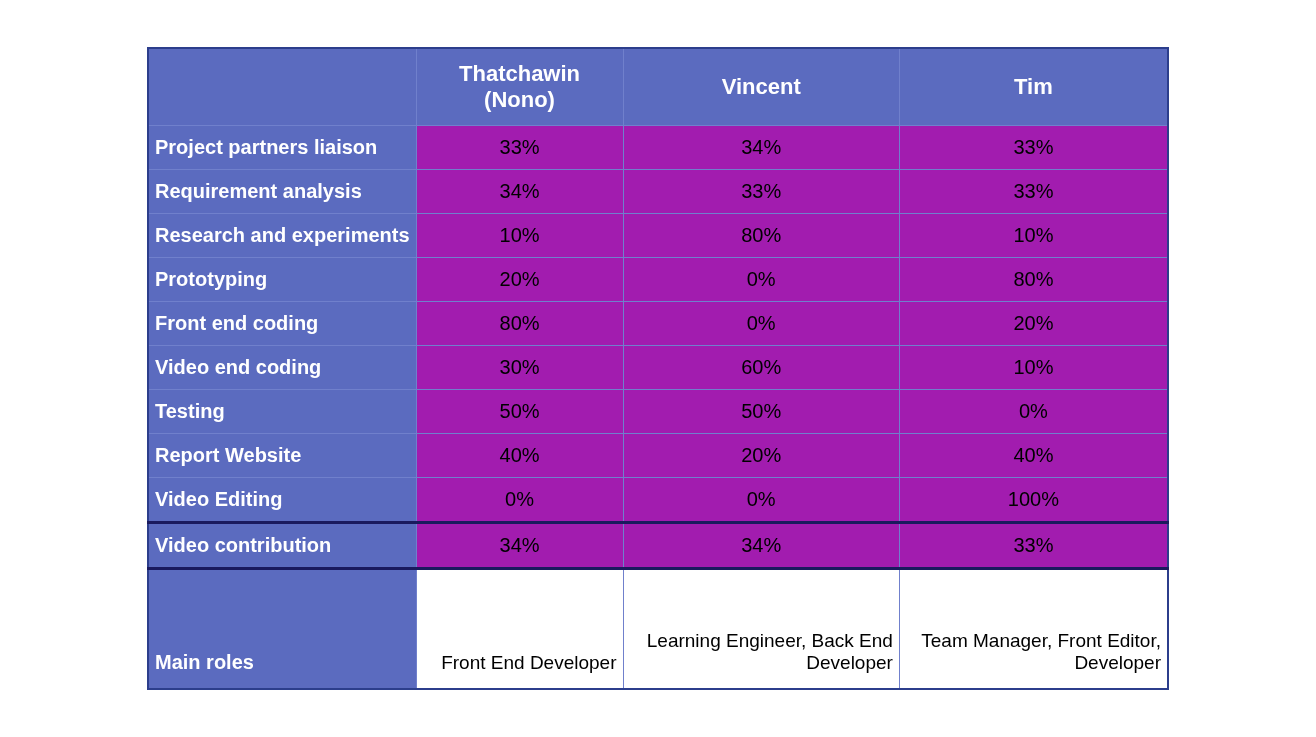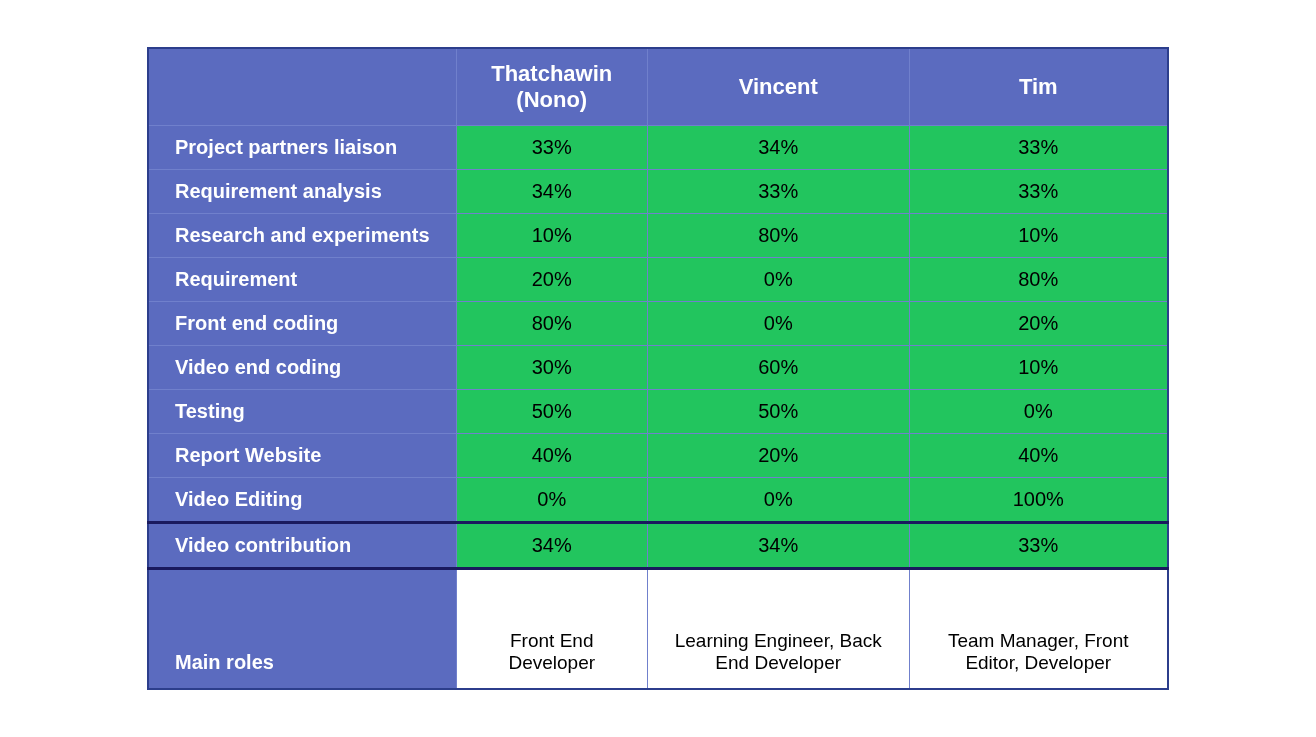--- a/index.html
+++ b/index.html
@@ -45,56 +45,56 @@
       background-color: #5b6bbf;
       text-align: left;
     }
 
     tbody tr {
       background-color: #5b6bbf;
     }
 
     tbody td {
       color: #ffffff;
-      padding: 10px 26px;
+      padding: 10px 6px;
       border: 1px solid #7080cc;
       font-size: 20px;
     }
 
     tbody td:first-child {
       font-weight: bold;
       text-align: left;
       color: #ffffff;
       white-space: nowrap;
     }
 
     tbody td:not(:first-child) {
       text-align: center;
-      background-color: #22c55e;
+      background-color: #a21caf;
       color: #000000;
     }
 
     .subtotal-row {
       border-top: 3px solid #1a1a5e;
       border-bottom: 3px solid #1a1a5e;
     }
 
     .subtotal-row td:first-child {
       font-weight: bold;
     }
 
     .roles-row td:first-child {
       font-weight: bold;
       vertical-align: bottom;
       padding-bottom: 14px;
     }
 
     .roles-row td:not(:first-child) {
       vertical-align: bottom;
-      text-align: center;
+      text-align: right;
       padding-bottom: 14px;
       color: #000000;
       font-size: 19px;
       background-color: #ffffff;
     }
 
     .roles-row {
       height: 120px;
     }
   </style>
@@ -125,21 +125,21 @@
           <td>33%</td>
           <td>33%</td>
         </tr>
         <tr>
           <td>Research and experiments</td>
           <td>10%</td>
           <td>80%</td>
           <td>10%</td>
         </tr>
         <tr>
-          <td>Requirement</td>
+          <td>Prototyping</td>
           <td>20%</td>
           <td>0%</td>
           <td>80%</td>
         </tr>
         <tr>
           <td>Front end coding</td>
           <td>80%</td>
           <td>0%</td>
           <td>20%</td>
         </tr>

